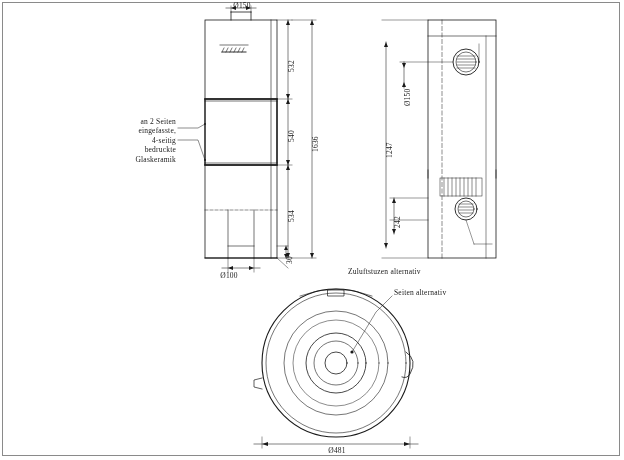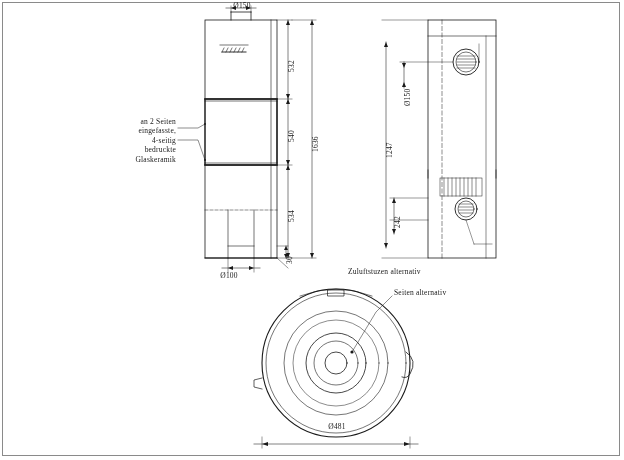--- a/index.html
+++ b/index.html
@@ -245,15 +245,15 @@
   <div class="lbl vert" style="left:403px; top:106px;">Ø150</div>
 
   <div class="lbl vert" style="left:385px; top:158px;">1247</div>
 
   <div class="lbl vert" style="left:393px; top:228px;">242</div>
 
   <div class="lbl" style="left:348px; top:252px;margin-top:15px;">Zuluftstuzen alternativ</div>
 
   <div class="lbl" style="left:394px; top:288px;">Seiten alternativ</div>
 
-  <div class="lbl center" style="left:316px; top:422px; width:42px;">Ø481</div>
+  <div class="lbl center" style="left:316px; top:446px; width:42px;">Ø481</div>
 
 </div>
 
 </body></html>

